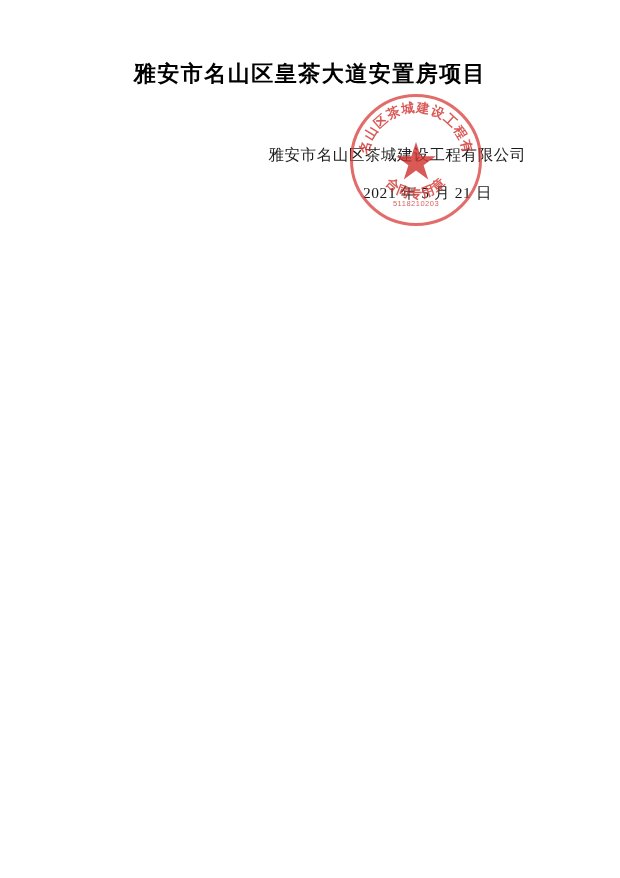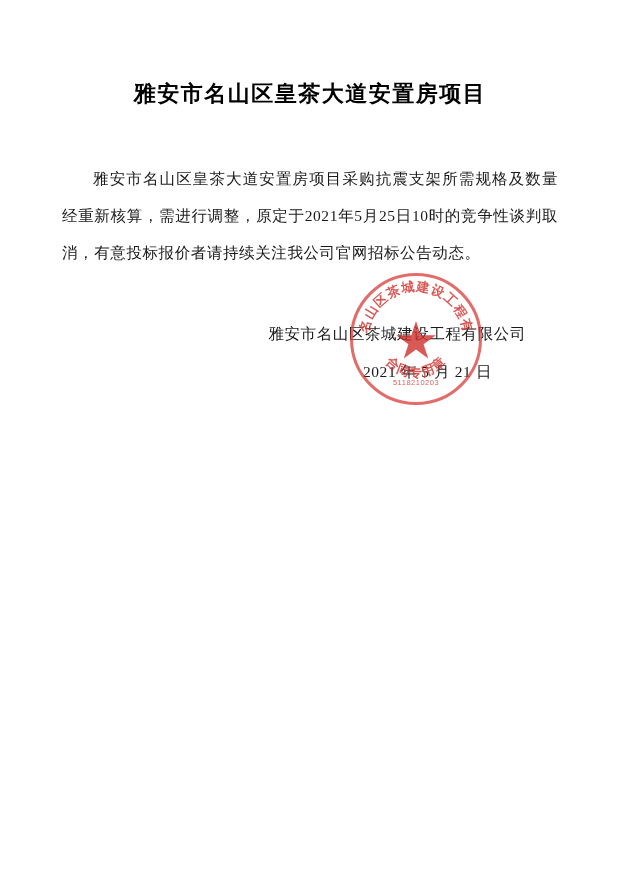--- a/index.html
+++ b/index.html
@@ -15,21 +15,21 @@
     overflow: hidden;
   }
   .page {
     position: relative;
     width: 620px;
     height: 878px;
     box-sizing: border-box;
     padding: 0 62px;
   }
   .title-block {
-    padding-top: 76px;
+    padding-top: 56px;
     text-align: center;
   }
   .title-line {
     font-size: 22px;
     font-weight: bold;
     letter-spacing: 1.5px;
     line-height: 36px;
     color: #000000;
     font-family: "Liberation Serif", "DejaVu Serif", serif;
   }
@@ -107,23 +107,20 @@
 </style>
 </head>
 <body>
 
 <div class="page">
 
   <div class="title-block">
     <div class="title-line">雅安市名山区皇茶大道安置房项目</div>
   </div>
 
-  <div class="body-block">
-    <p class="body-para">雅安市名山区皇茶大道安置房项目采购抗震支架所需规格及数量经重新核算，需进行调整，原定于2021年5月25日10时的竞争性谈判取消，有意投标报价者请持续关注我公司官网招标公告动态。</p>
-  </div>
 
   <div class="signature-block">
 
     <div class="seal">
       <div class="ring"></div>
       <svg width="132" height="132" viewBox="0 0 132 132">
         <defs>
           <path id="arcTop" d="M 18,66 A 48,48 0 0 1 114,66"></path>
           <path id="arcBottom" d="M 28,66 A 38,38 0 0 0 104,66"></path>
         </defs>

